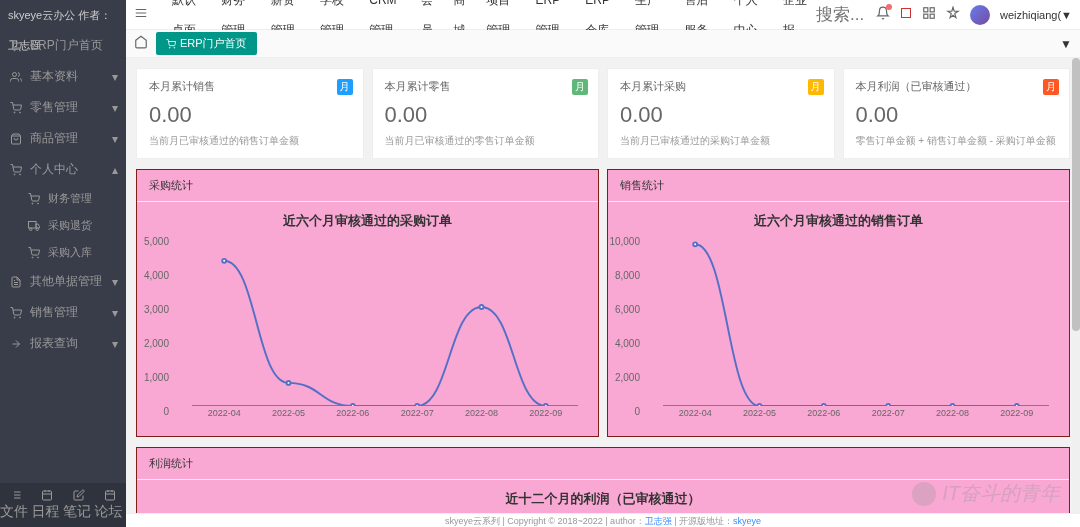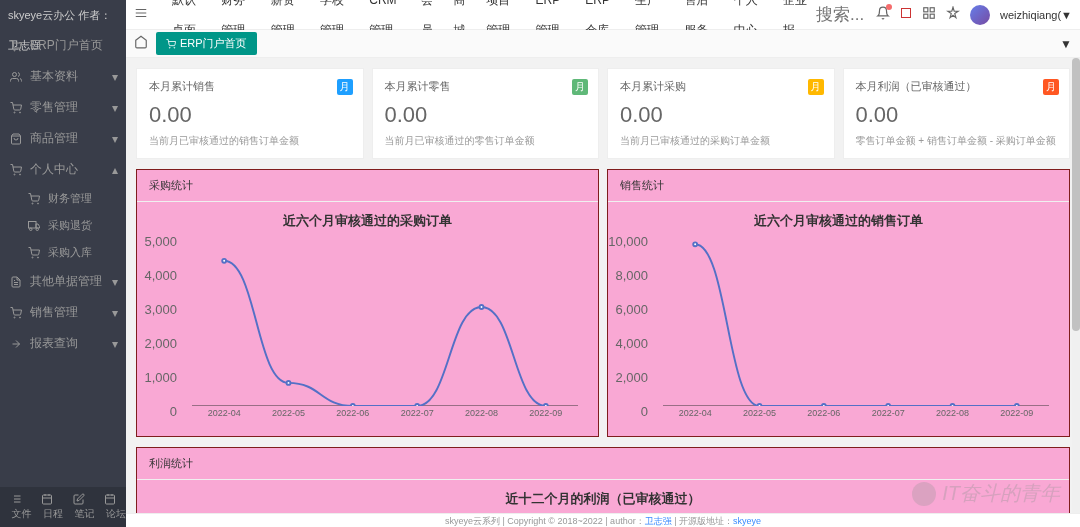--- a/index.html
+++ b/index.html
@@ -7,21 +7,21 @@
     
     .sidebar { position: absolute; left: 0; top: 0; width: 126px; height: 100%; background: #393d49; color: #999; }
     .sidebar-header { height: 30px; line-height: 30px; padding: 0 8px; font-size: 11px; color: #ccc; }
     .menu-item { display: flex; align-items: center; padding: 7px 10px; cursor: pointer; font-size: 12px; position: relative; }
     .menu-item .icon { width: 14px; margin-right: 6px; display: inline-flex; }
     .menu-item .arrow { position: absolute; right: 8px; }
     .submenu { padding-left: 12px; }
     .submenu .menu-item { font-size: 11px; padding: 6px 10px 6px 16px; }
     
     .sidebar-footer { position: absolute; bottom: 0; left: 0; width: 100%; display: flex; background: #2f333d; }
-    .footer-item { flex: 1; text-align: right; padding: 6px 0; font-size: 10px; color: #999; cursor: pointer; }
+    .footer-item { flex: 1; text-align: left; padding: 6px 0; font-size: 14px; color: #999; cursor: pointer; }
     .footer-item svg { display: block; margin: 0 auto 2px; }
     
     .topbar { position: absolute; left: 126px; right: 0; top: 0; height: 30px; background: #fff; border-bottom: 1px solid #eee; display: flex; align-items: center; padding: 0 8px; }
     .menu-toggle { width: 20px; cursor: pointer; }
     .nav-items { display: flex; flex: 1; margin-left: 10px; }
     .nav-item { padding: 0 8px; font-size: 12px; line-height: 30px; cursor: pointer; }
     .nav-item.active { color: #333; font-weight: 500; }
     .search-box { border: none; outline: none; font-size: 17px; color: #999; width: 60px; }
     .top-right { display: flex; align-items: center; gap: 10px; margin-left: auto; }
     .notify { position: relative; cursor: pointer; }
@@ -48,21 +48,21 @@
     .badge-red { background: #ff5722; }
     
     .chart-row { display: flex; gap: 8px; margin-bottom: 10px; }
     .chart-panel { flex: 1; background: #f9a8d4; border: 1px solid #7f1d1d; }
     .chart-panel.full { flex: none; width: 100%; }
     .chart-header { padding: 8px 12px; font-size: 11px; border-bottom: 1px solid #f0f0f0; }
     .chart-body { padding: 10px; }
     .chart-title { text-align: center; font-size: 13px; font-weight: bold; margin-bottom: 6px; }
     .chart-area { position: relative; height: 190px; }
     .y-axis { position: absolute; left: 0; top: 0; bottom: 20px; width: 40px; }
-    .y-tick { position: absolute; right: 10px; font-size: 13px; color: #666; transform: translateY(-50%); }
+    .y-tick { position: absolute; right: 18px; font-size: 10px; color: #666; transform: translateY(-50%); }
     .plot { position: absolute; left: 45px; right: 10px; top: 5px; bottom: 20px; }
     .x-axis { position: absolute; left: 45px; right: 10px; bottom: 0; height: 18px; display: flex; justify-content: space-around; }
     .x-tick { font-size: 9px; color: #666; }
     svg.line-chart { width: 100%; height: 100%; }
     
     .footer-bar { position: absolute; left: 126px; right: 0; bottom: 0; height: 14px; background: #fff; text-align: center; font-size: 9px; color: #999; line-height: 14px; border-top: 1px solid #eee; }
     .footer-bar a { color: #3b8cff; text-decoration: none; }
     
     .scrollbar-track { position: absolute; right: 0; top: 58px; bottom: 14px; width: 8px; background: #f0f0f0; }
     .scrollbar-thumb { position: absolute; top: 0; width: 100%; height: 60%; background: #c1c1c1; border-radius: 4px; }

